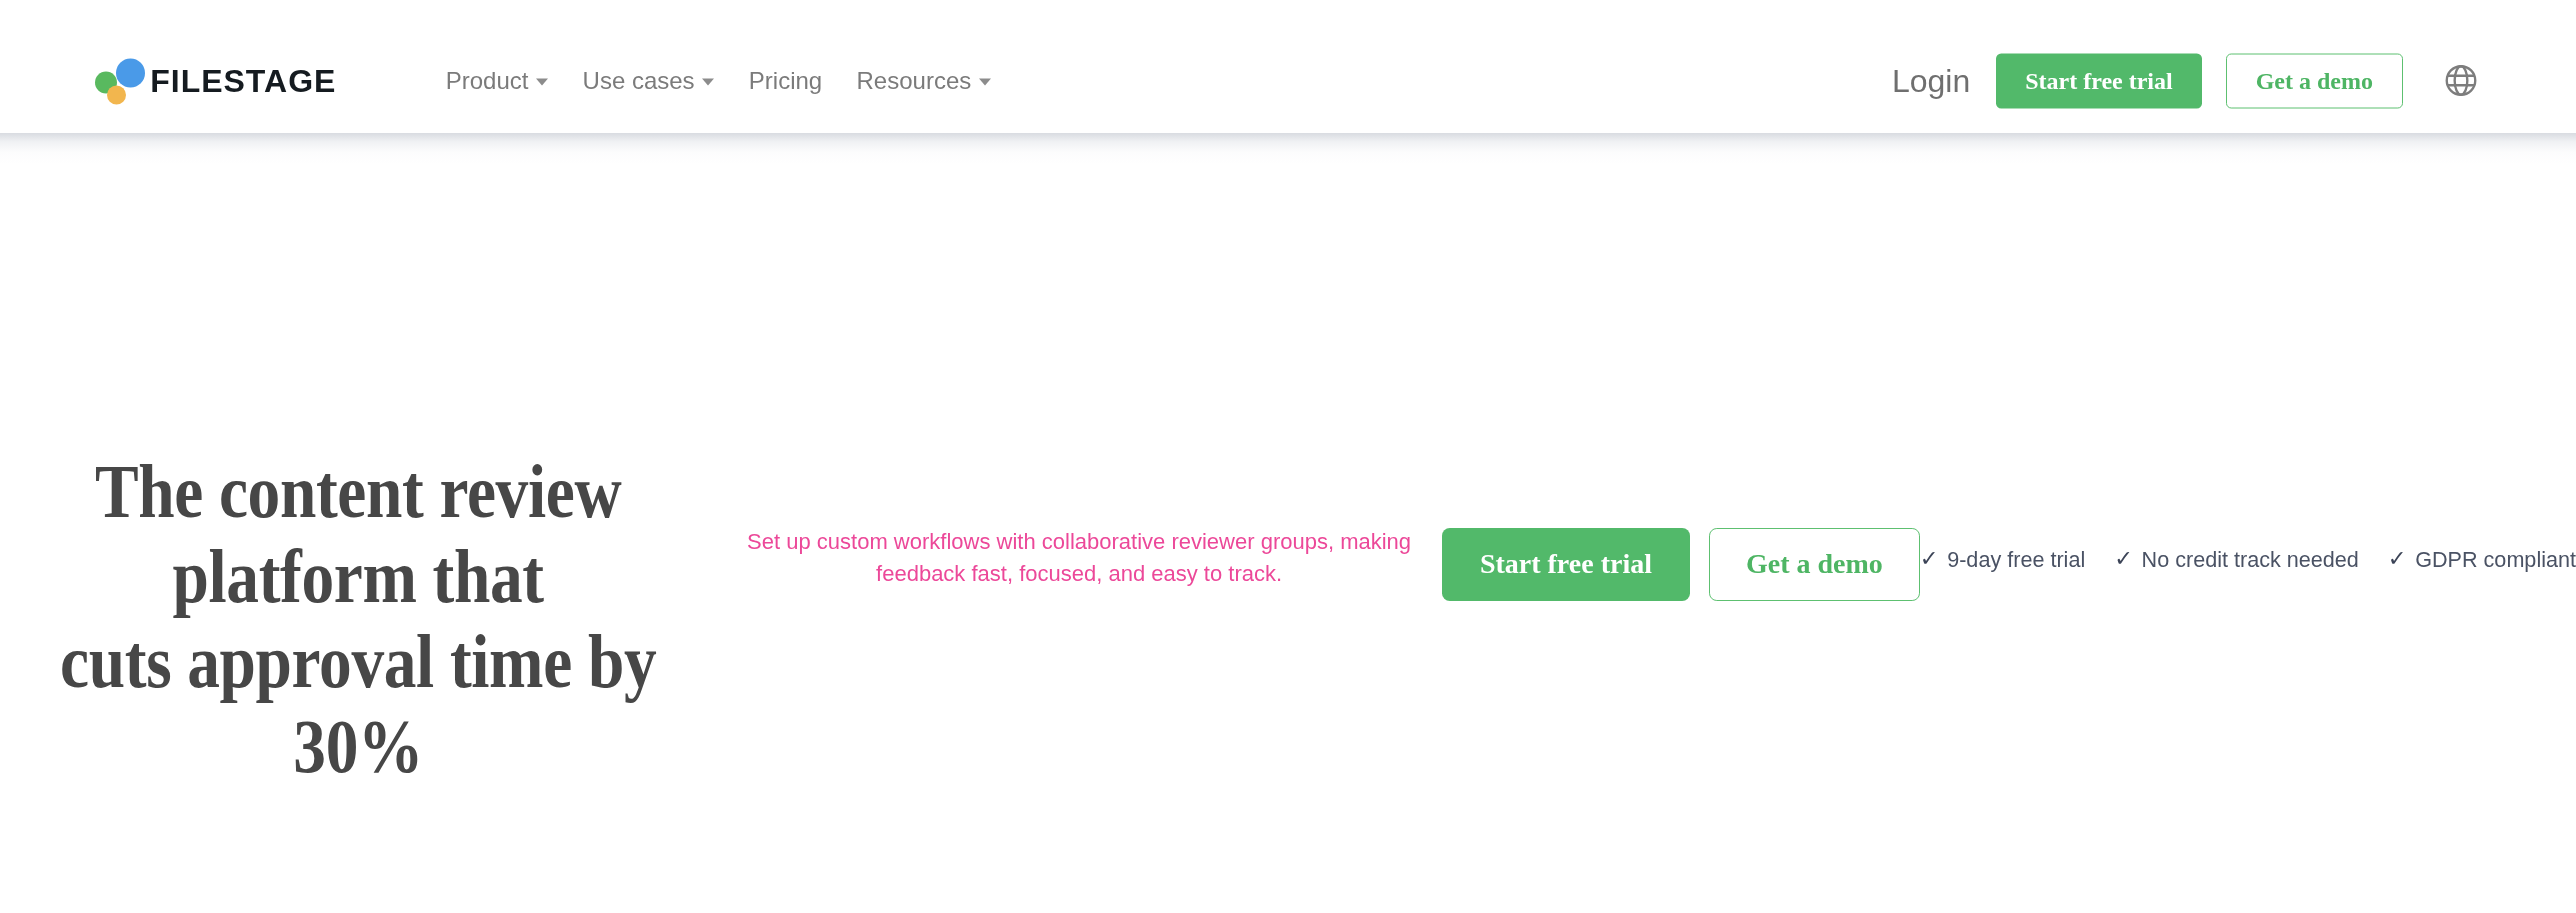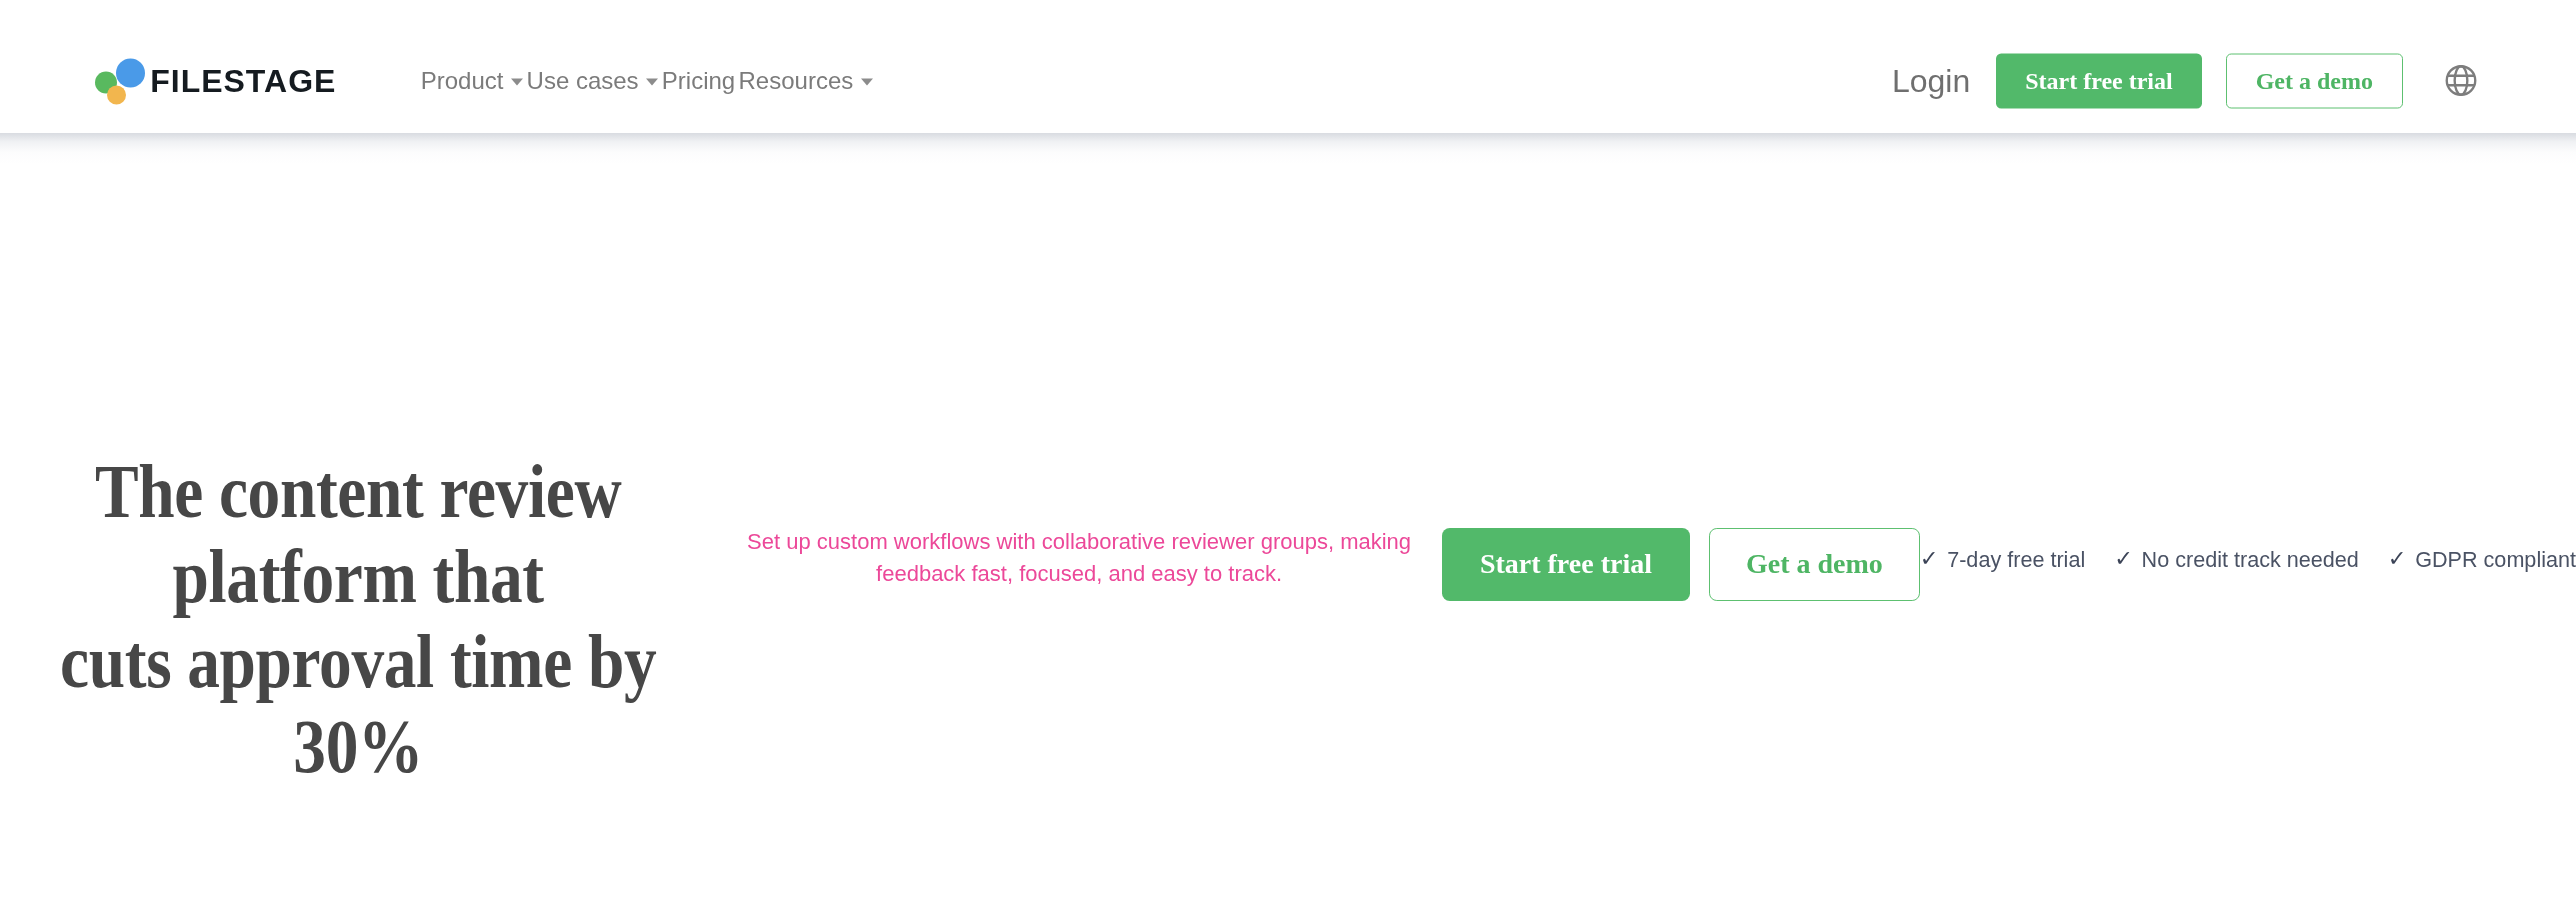--- a/index.html
+++ b/index.html
@@ -71,25 +71,26 @@
     font-weight: bold;
     letter-spacing: 1px;
     color: #151b20;
     line-height: 1;
     margin-left: 5.2px;
   }
 
   
   .main-nav {
     position: absolute;
-    left: 419px;
+    left: 444px;
     top: 50%;
     transform: translateY(-50%);
     display: flex;
     align-items: center;
+    gap: 31px;
   }
 
   .nav-item {
     display: flex;
     align-items: center;
     gap: 7.8px;
     font-size: 24px;
     color: #7b7b7b;
     cursor: pointer;
     white-space: nowrap;
@@ -308,21 +309,21 @@
     <p class="hero-sub">Set up custom workflows with collaborative reviewer groups, making feedback fast, focused, and easy to track.</p>
 
     <div class="hero-cta">
       <button class="btn btn-primary-lg">Start free trial</button>
       <button class="btn btn-outline-lg">Get a demo</button>
     </div>
 
     <div class="trust-row">
       <div class="trust-item">
         <span class="check">✓</span>
-        <span>7-day free trial</span>
+        <span>9-day free trial</span>
       </div>
       <div class="trust-item">
         <span class="check">✓</span>
         <span>No credit track needed</span>
       </div>
       <div class="trust-item">
         <span class="check">✓</span>
         <span>GDPR compliant</span>
       </div>
     </div>

